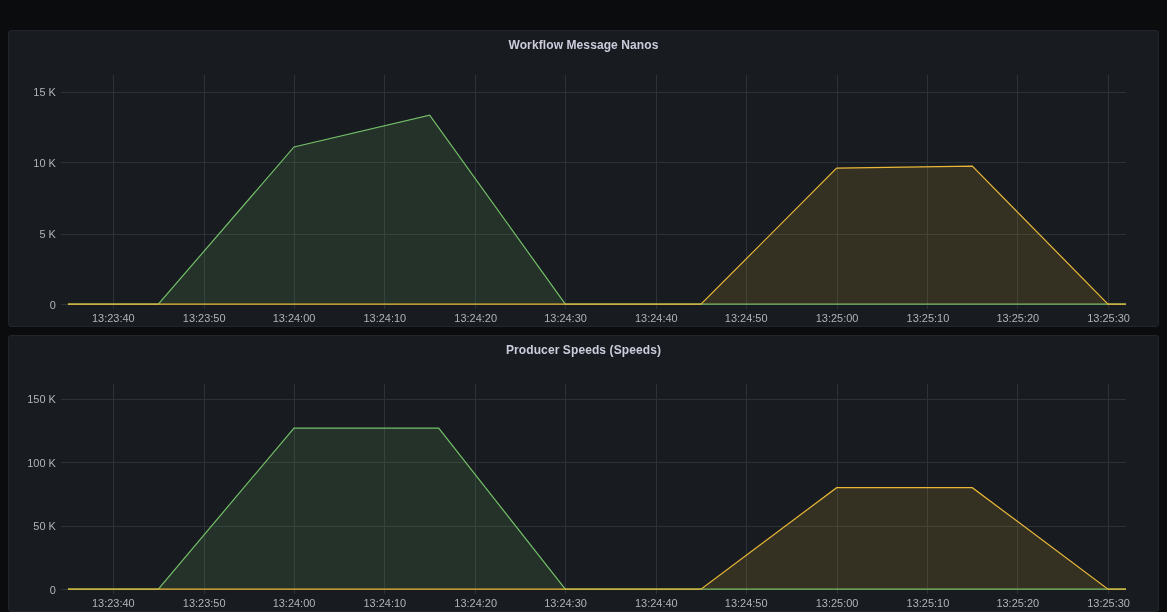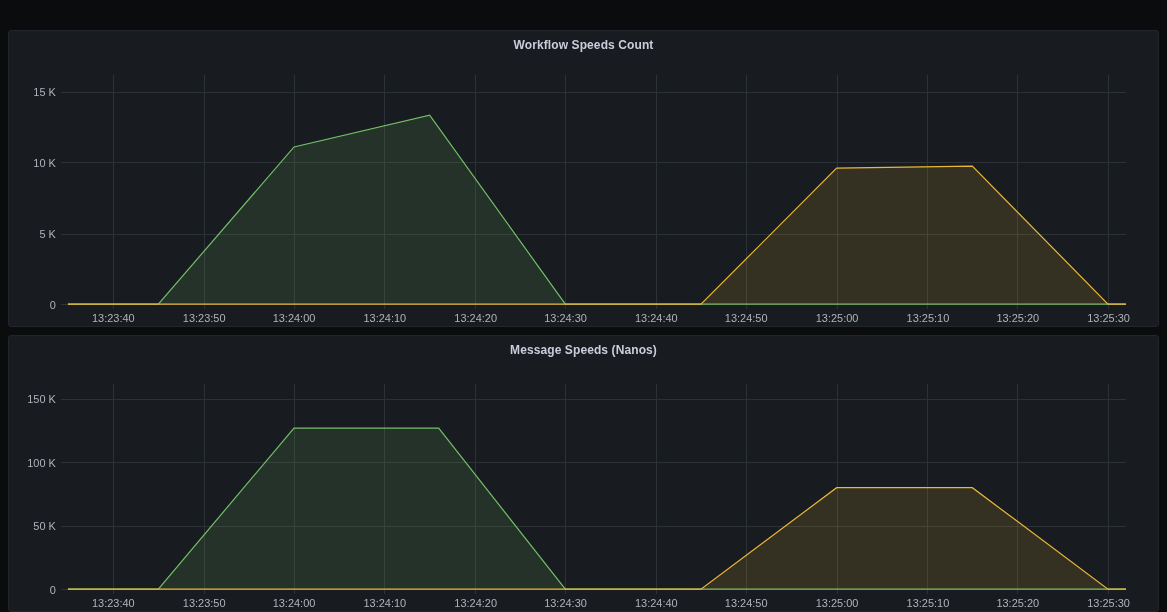--- a/index.html
+++ b/index.html
@@ -49,21 +49,21 @@
   .tick-mark { stroke: #2c3235; stroke-width: 1; shape-rendering: crispEdges; }
   .series-line { fill: none; stroke-width: 1.2; }
   .series-area { stroke: none; }
 </style>
 </head>
 <body>
 
 <div class="dashboard">
 
   <section class="panel" id="panel-workflow">
-    <div class="panel-title">Workflow Speeds Count</div>
+    <div class="panel-title">Workflow Message Nanos</div>
     <div class="plot-wrap">
       <svg class="plot-svg" id="svg-0" viewBox="0 0 1151 297" preserveAspectRatio="none">
           <line class="gridline" x1="59" x2="1119" y1="275.5" y2="275.5"></line>
           <line class="tick-mark" x1="52" x2="59" y1="275.5" y2="275.5"></line>
           <text class="ytick-label" x="47" y="279.5">0</text>
           <line class="gridline" x1="59" x2="1119" y1="204.5" y2="204.5"></line>
           <line class="tick-mark" x1="52" x2="59" y1="204.5" y2="204.5"></line>
           <text class="ytick-label" x="47" y="208.5">5 K</text>
           <line class="gridline" x1="59" x2="1119" y1="132.5" y2="132.5"></line>
           <line class="tick-mark" x1="52" x2="59" y1="132.5" y2="132.5"></line>
@@ -110,21 +110,21 @@
           <line class="axis-line" x1="59" x2="1119" y1="275.5" y2="275.5"></line>
           <path class="series-area" d="M59.00,275.00 L59.00,275.00 L149.60,275.00 L285.50,116.72 L421.39,84.64 L557.29,275.00 L1119.00,275.00 L1119.00,275.00 Z" fill="rgba(115,191,105,0.14)"></path>
           <path class="series-line" d="M59.00,275.00 L149.60,275.00 L285.50,116.72 L421.39,84.64 L557.29,275.00 L1119.00,275.00" stroke="#73bf69"></path>
           <path class="series-area" d="M59.00,275.00 L59.00,275.00 L693.19,275.00 L829.09,138.11 L964.98,135.97 L1100.88,275.00 L1119.00,275.00 L1119.00,275.00 Z" fill="rgba(234,184,57,0.14)"></path>
           <path class="series-line" d="M59.00,275.00 L693.19,275.00 L829.09,138.11 L964.98,135.97 L1100.88,275.00 L1119.00,275.00" stroke="#eab839"></path>
         </svg>
     </div>
   </section>
 
   <section class="panel" id="panel-producer">
-    <div class="panel-title">Message Speeds (Nanos)</div>
+    <div class="panel-title">Producer Speeds (Speeds)</div>
     <div class="plot-wrap">
       <svg class="plot-svg" id="svg-1" viewBox="0 0 1151 277" preserveAspectRatio="none">
           <line class="gridline" x1="59" x2="1119" y1="255.5" y2="255.5"></line>
           <line class="tick-mark" x1="52" x2="59" y1="255.5" y2="255.5"></line>
           <text class="ytick-label" x="47" y="259.5">0</text>
           <line class="gridline" x1="59" x2="1119" y1="191.5" y2="191.5"></line>
           <line class="tick-mark" x1="52" x2="59" y1="191.5" y2="191.5"></line>
           <text class="ytick-label" x="47" y="195.5">50 K</text>
           <line class="gridline" x1="59" x2="1119" y1="127.5" y2="127.5"></line>
           <line class="tick-mark" x1="52" x2="59" y1="127.5" y2="127.5"></line>

